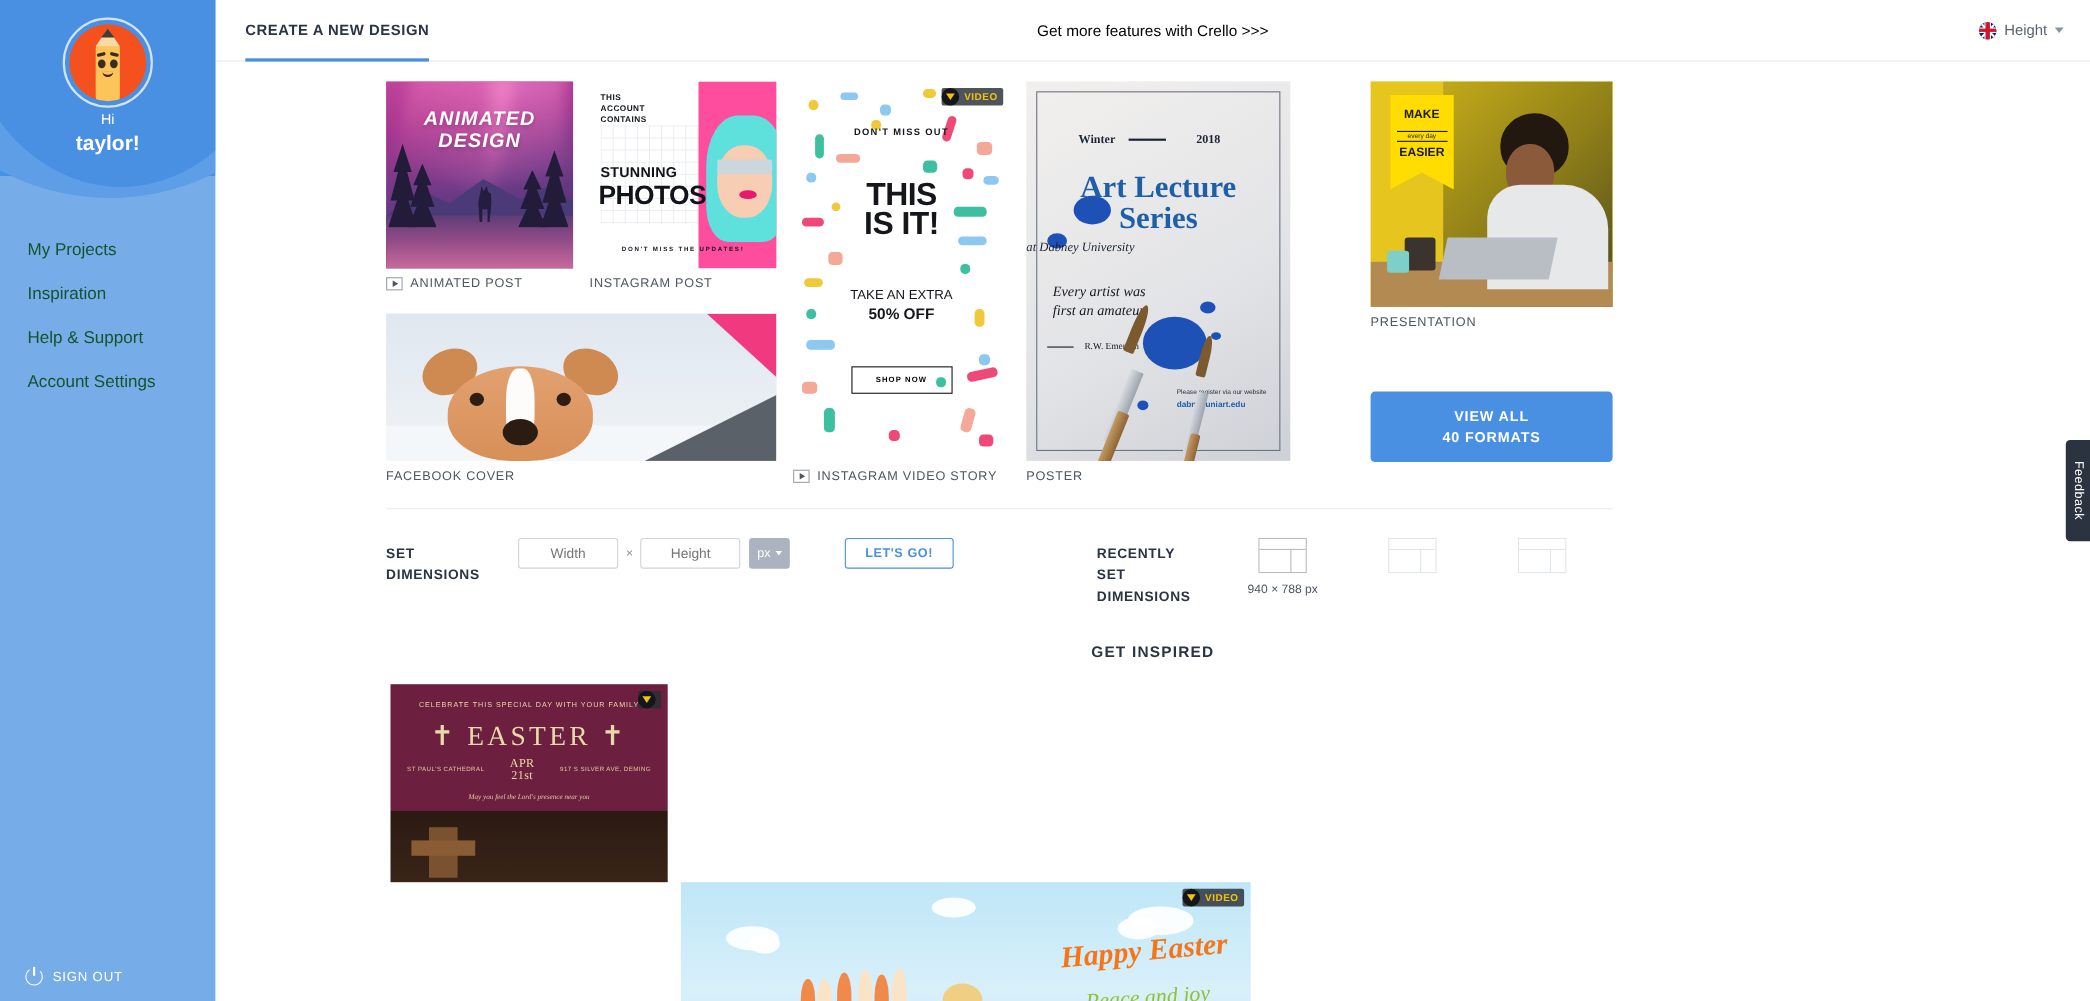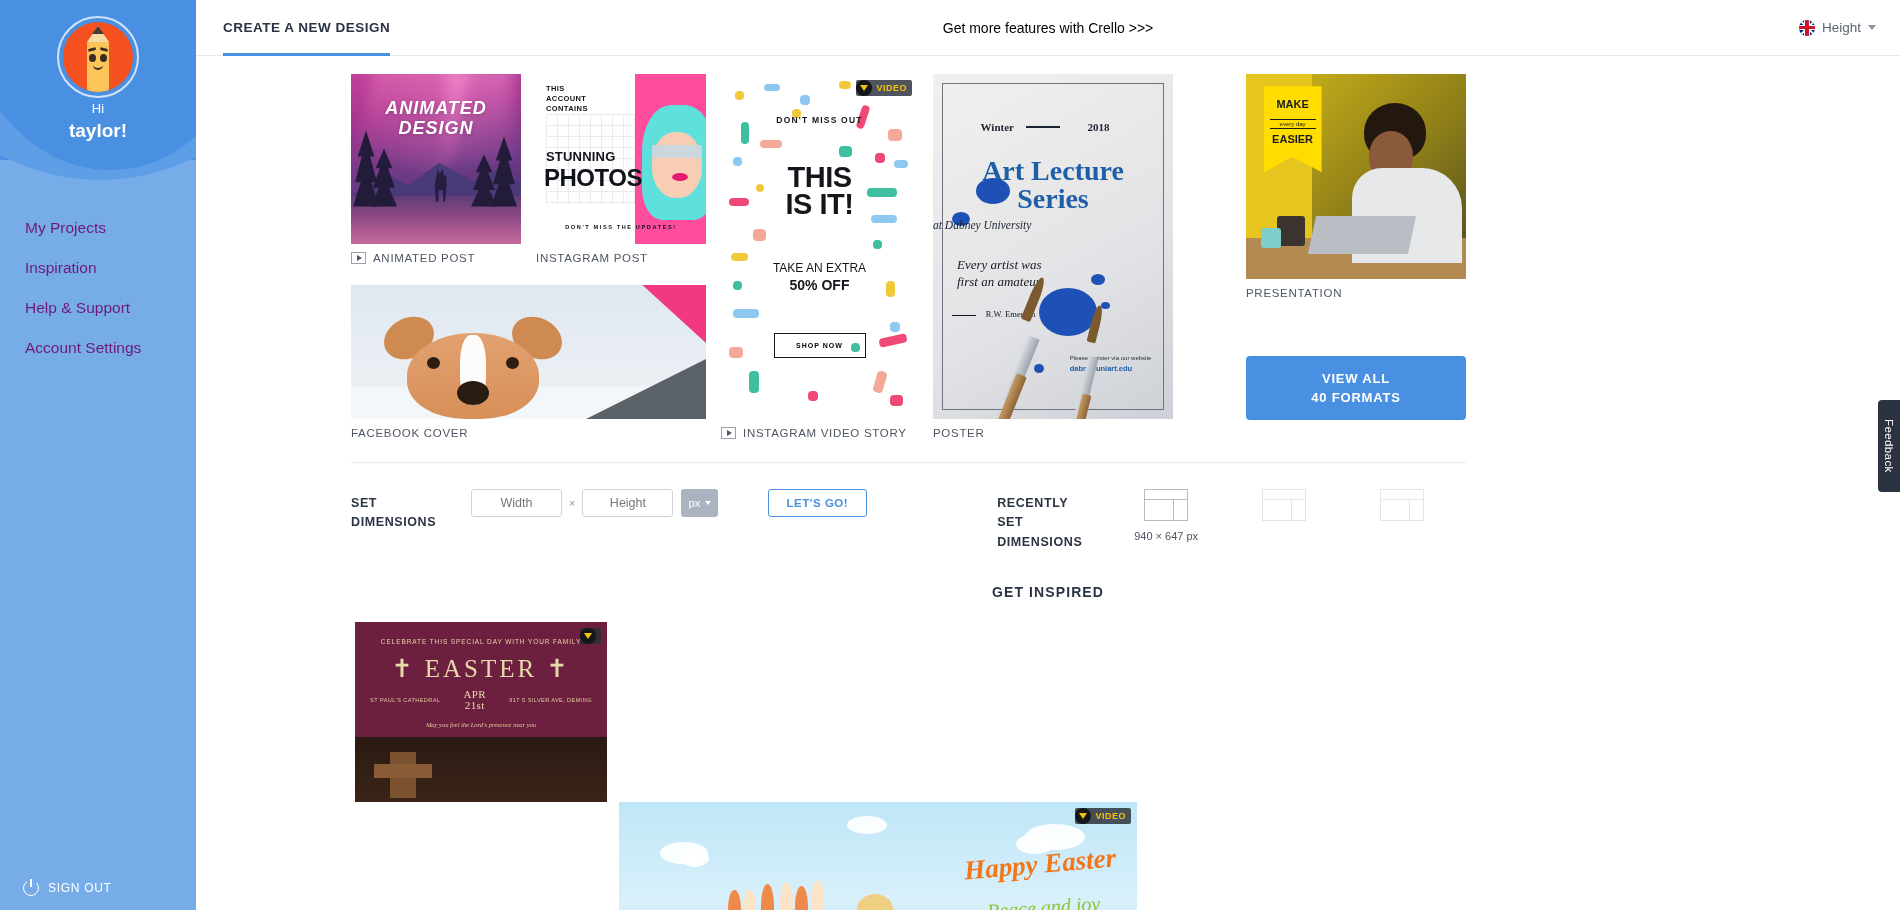--- a/index.html
+++ b/index.html
@@ -66,21 +66,21 @@
 
   .greet {
     position: absolute; top: 100px; left: 0; width: 196px;
     text-align: center; color: #fff; line-height: 1.35;
   }
   .greet .hi { font-size: 13px; }
   .greet .name { font-size: 19px; font-weight: bold; }
 
   .nav { position: absolute; top: 208px; left: 0; width: 196px; }
   .nav-item {
-    display: block; color: #701a75; font-size: 15.5px;
+    display: block; color: #14532d; font-size: 15.5px;
     padding: 11px 0 11px 25px; text-decoration: none; cursor: pointer;
   }
   .signout {
     position: absolute; left: 23px; bottom: 14px;
     display: flex; align-items: center; gap: 9px;
     color: #fff; font-size: 12px; letter-spacing: .7px; cursor: pointer;
   }
   .power {
     width: 16px; height: 16px; border-radius: 50%;
     border: 1.6px solid #fff; position: relative;
@@ -593,21 +593,21 @@
           <div>RECENTLY</div>
           <div>SET</div>
           <div>DIMENSIONS</div>
         </div>
         <div class="recent-items">
           <div class="recent-item">
             <div class="gridicon">
                 <i class="hbar"></i>
                 <i class="vbar"></i>
               </div>
-            <div class="recent-cap">940 × 647 px</div>
+            <div class="recent-cap">940 × 788 px</div>
           </div>
           <div class="recent-item">
             <div class="gridicon faded">
                 <i class="hbar"></i>
                 <i class="vbar"></i>
               </div>
             <div class="recent-cap"></div>
           </div>
           <div class="recent-item">
             <div class="gridicon faded">

